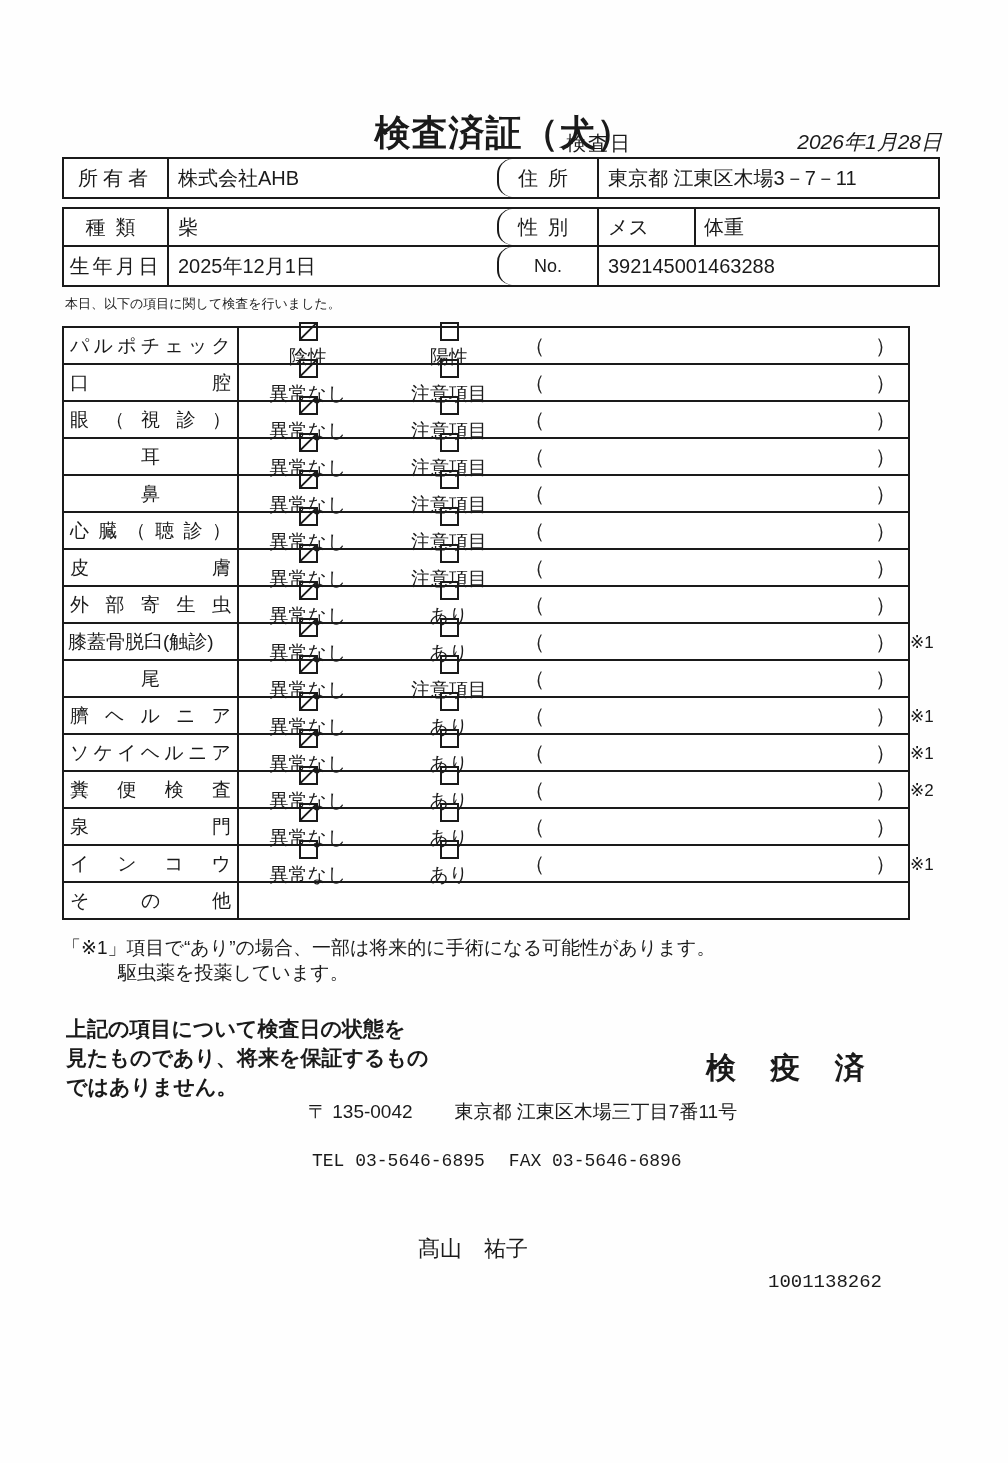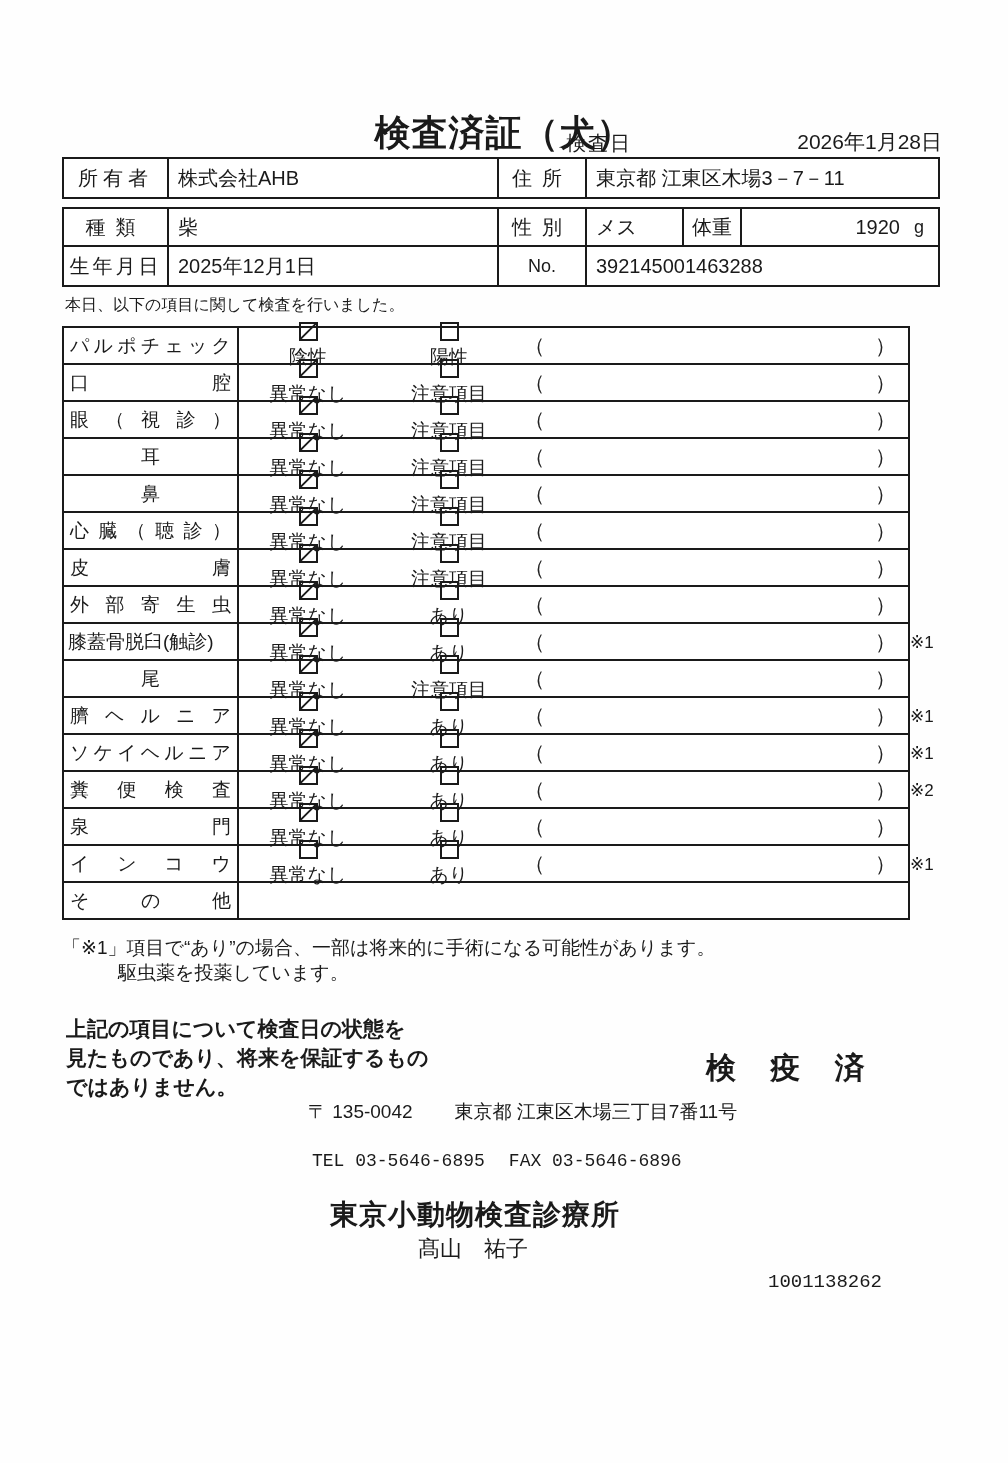--- a/index.html
+++ b/index.html
@@ -10,44 +10,44 @@
     background:#fefefe;
     color:#1a1a1a;
     font-family:"Liberation Sans","DejaVu Sans",sans-serif;
     overflow:hidden;
   }
   .abs{position:absolute;}
 
   
   .title{top:72px;left:0;width:100%;text-align:center;font-size:36px;font-weight:bold;letter-spacing:1px;margin-top:37px;}
   .date-label{top:130px;left:566px;font-size:20px;letter-spacing:2px;}
-  .date-value{top:128px;right:66px;font-size:21px;}
+  .date-value{top:128px;right:66px;font-size:21px;font-style:italic;}
 
   
   .htable{left:62px;width:878px;border:2px solid #1a1a1a;box-sizing:border-box;background:#fff;}
   .hrow{display:flex;height:38px;box-sizing:border-box;}
   .hrow.bline{border-bottom:2px solid #1a1a1a;}
   .hcell{display:flex;align-items:center;box-sizing:border-box;font-size:20px;overflow:hidden;white-space:nowrap;}
   .hcell + .hcell{border-left:2px solid #1a1a1a;}
   .lab{justify-content:center;}
   .val{justify-content:flex-start;padding-left:9px;}
   .w-lab1{width:103px;}
   .w-val1{width:330px;}
-  .w-lab2{width:88px;}
+  .w-lab2{width:100px;border-radius:15px;}
   .w-rest{flex:1;}
   .w-sex{width:97px;}
   .w-wlab{width:58px;}
   .ls10{letter-spacing:10px;}
   .ls5{letter-spacing:5px;}
   .ls3{letter-spacing:3px;}
   .no-lab{font-size:18px;}
   .weight{justify-content:flex-end;padding-right:14px;gap:14px;}
   .weight .unit{font-size:18px;}
 
-  .intro{top:295px;left:65px;font-size:16px;}
+  .intro{top:295px;left:65px;font-size:13px;}
 
   
   .checklist{top:326px;left:62px;width:848px;border:2px solid #1a1a1a;box-sizing:border-box;background:#fff;}
   .crow{position:relative;display:flex;height:37px;box-sizing:border-box;border-bottom:2px solid #1a1a1a;}
   .crow:last-child{border-bottom:none;height:35px;}
   .rlabel{width:175px;box-sizing:border-box;border-right:2px solid #1a1a1a;display:flex;align-items:center;padding:0 6px;font-size:19px;white-space:nowrap;overflow:hidden;}
   .rlabel.justify{justify-content:space-between;}
   .rlabel.center{justify-content:center;}
   .rlabel.left{justify-content:flex-start;padding-left:4px;}
   .rbody{flex:1;display:flex;align-items:center;padding-left:3px;font-size:19px;}
@@ -92,24 +92,20 @@
     </div>
   </div>
 
   <div class="abs htable" style="top:207px;text-align:center;">
     <div class="hrow bline">
       <div class="hcell lab w-lab1 ls10">種類</div>
       <div class="hcell val w-val1">柴</div>
       <div class="hcell lab w-lab2 ls10">性別</div>
       <div class="hcell val w-sex">メス</div>
       <div class="hcell lab w-wlab">体重</div>
-      <div class="hcell weight w-rest">
-        <span>1920</span>
-        <span class="unit">g</span>
-      </div>
     </div>
     <div class="hrow">
       <div class="hcell lab w-lab1 ls3">生年月日</div>
       <div class="hcell val w-val1">2025年12月1日</div>
       <div class="hcell lab w-lab2 no-lab">No.</div>
       <div class="hcell val w-rest">392145001463288</div>
     </div>
   </div>
 
   <div class="abs intro">本日、以下の項目に関して検査を行いました。</div>
@@ -461,17 +457,16 @@
   <div class="abs postal">
     <span>〒 135-0042</span>
     <span>東京都 江東区木場三丁目7番11号</span>
   </div>
 
   <div class="abs telline">
     <span>TEL 03-5646-6895</span>
     <span>FAX 03-5646-6896</span>
   </div>
 
-  <div class="abs clinic">東京小動物検査診療所</div>
   <div class="abs vet">髙山　祐子</div>
   <div class="abs serial">1001138262</div>
 
 </div>
 
 </body></html>

